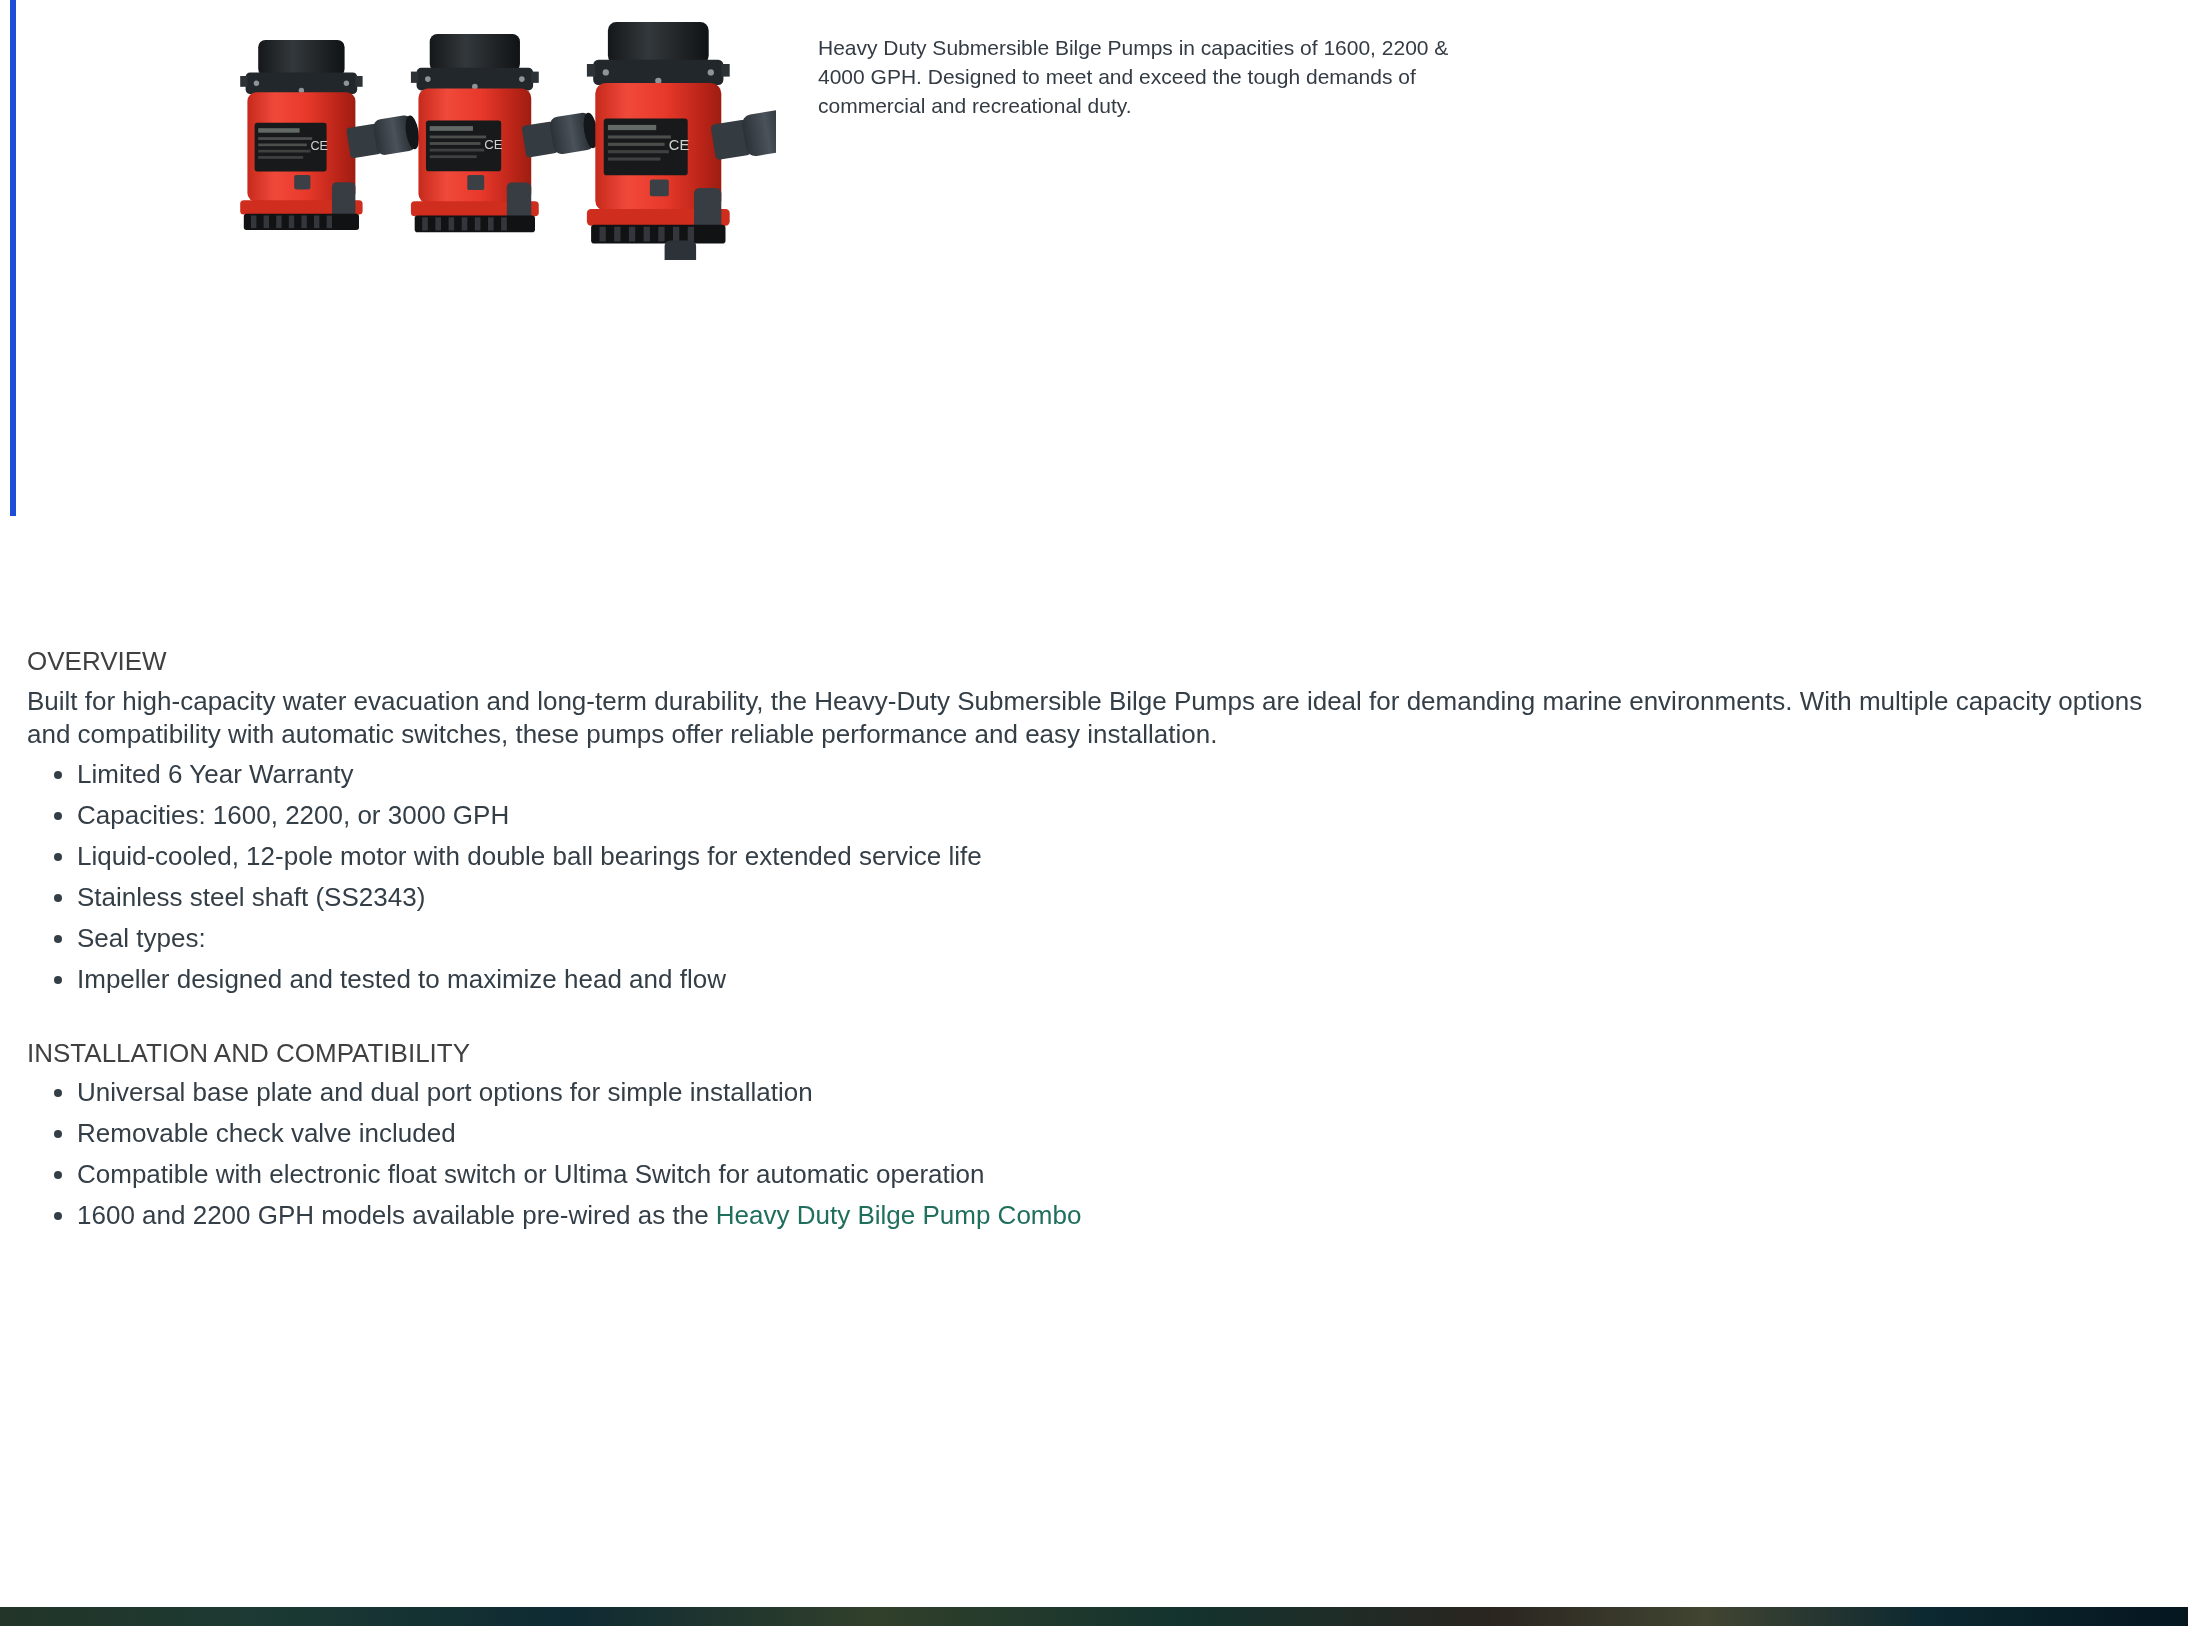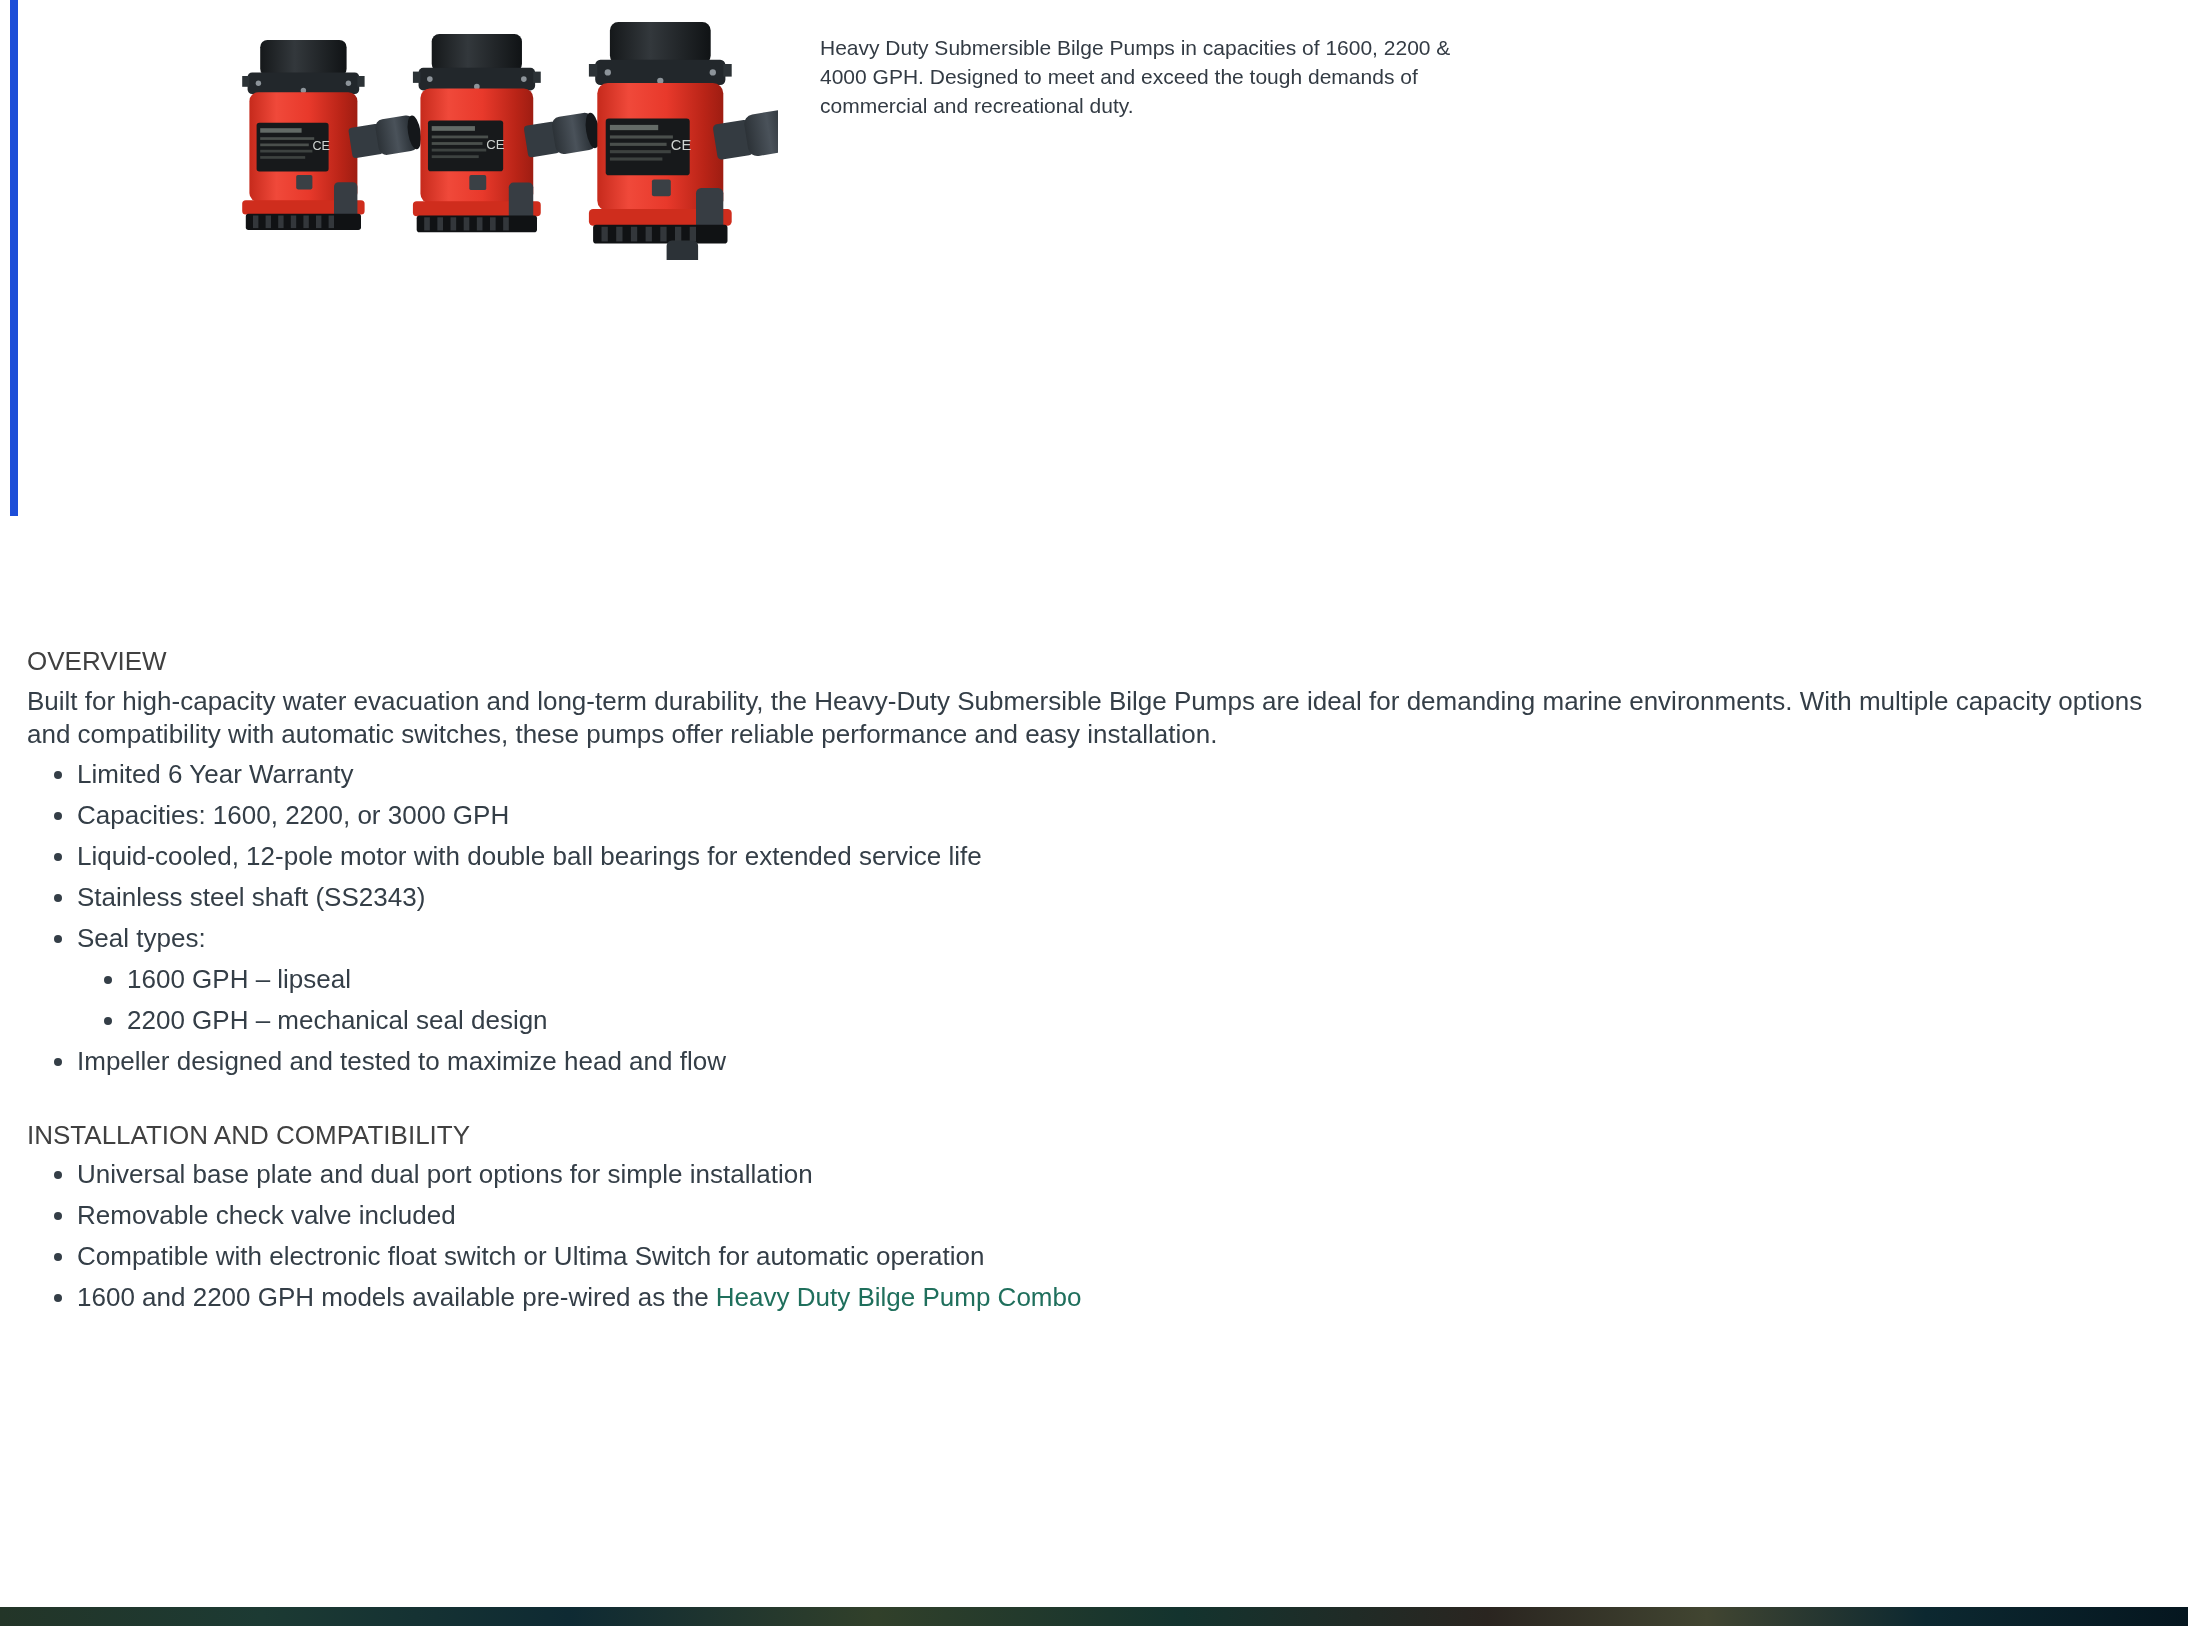--- a/index.html
+++ b/index.html
@@ -14,21 +14,21 @@
     height: 1626px;
     background: #ffffff;
     overflow: hidden;
   }
   .media-panel {
     position: absolute;
     left: 10px;
     top: 0;
     width: 2170px;
     height: 516px;
-    border-left: 8px solid #1d4ed8;
+    border-left: 6px solid #1d4ed8;
     text-decoration: underline;
   }
   .product-image {
     position: absolute;
     left: 200px;
     top: 20px;
     width: 560px;
     height: 240px;
   }
   .intro-text {
@@ -182,24 +182,20 @@
     <h3 class="section-heading">OVERVIEW</h3>
     <p class="overview-body">Built for high-capacity water evacuation and long-term durability, the Heavy-Duty Submersible Bilge Pumps are ideal for demanding marine environments. With multiple capacity options and compatibility with automatic switches, these pumps offer reliable performance and easy installation.</p>
 
     <ul class="feature-list">
       <li>Limited 6 Year Warranty</li>
       <li>Capacities: 1600, 2200, or 3000 GPH</li>
       <li>Liquid-cooled, 12-pole motor with double ball bearings for extended service life</li>
       <li>Stainless steel shaft (SS2343)</li>
       <li>
         <span>Seal types:</span>
-        <ul>
-          <li>1600 GPH – lipseal</li>
-          <li>2200 GPH – mechanical seal design</li>
-        </ul>
       </li>
       <li>Impeller designed and tested to maximize head and flow</li>
     </ul>
 
 
     <h3 class="section-heading spaced">INSTALLATION AND COMPATIBILITY</h3>
     <ul class="feature-list">
       <li>Universal base plate and dual port options for simple installation</li>
       <li>Removable check valve included</li>
       <li>Compatible with electronic float switch or Ultima Switch for automatic operation</li>

